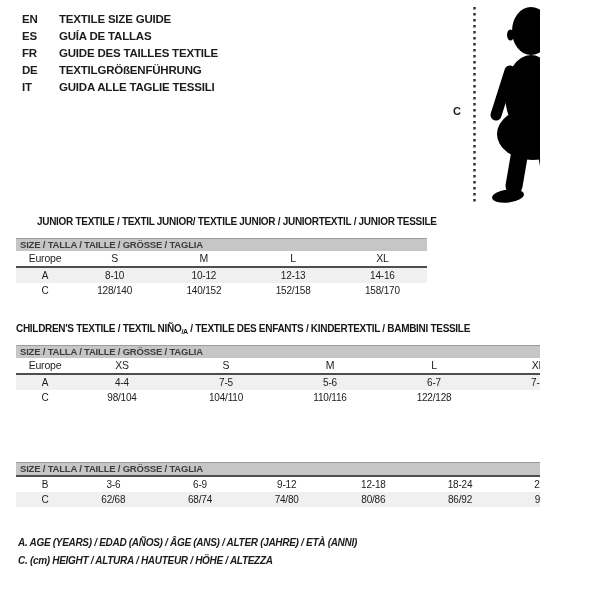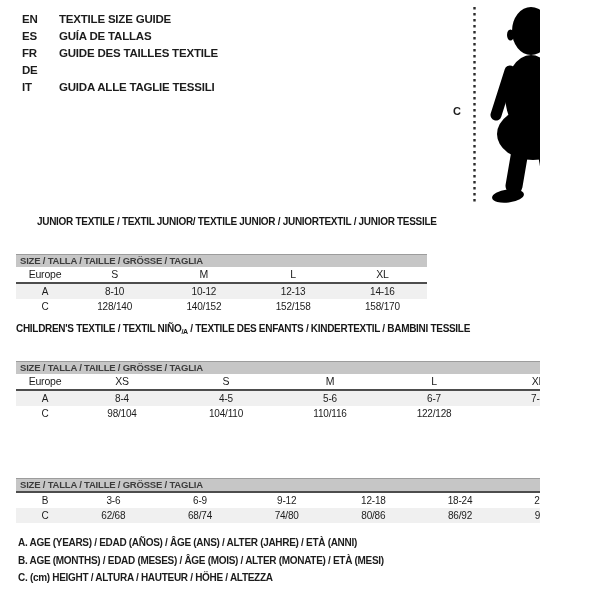--- a/index.html
+++ b/index.html
@@ -21,21 +21,21 @@
 
   
   .sec-title { position:absolute; font-weight:bold; font-size:10px; letter-spacing:-0.3px; white-space:nowrap; color:#171717; }
   .sec-title div { line-height:15px; }
   .s1-title { left:0; top:216px;margin-left:37px; }
   .s2-title { left:16px; top:323px; }
   .s3-title { left:16px; top:424px; }
   .sub { font-size:7px; vertical-align:-2px; }
 
   
-  .table { position:absolute; font-size:10px; letter-spacing:-0.2px;margin-top:16px; }
+  .table { position:absolute; font-size:10px; letter-spacing:-0.2px; }
   .t1 { left:16px; top:238px; width:411px; }
   .t2 { left:16px; top:345px; width:574px; }
   .t3 { left:16px; top:462px; width:574px; }
 
   .band {
     height:13px; line-height:12px; background:#c6c6c6; border-top:1px solid #9c9c9c;
     padding-left:4px; font-weight:bold; font-size:9.5px; color:#3c3c3c; white-space:nowrap;
   }
   .t3 .band { border-bottom:2px solid #4d4d4d; height:15px; }
 
@@ -43,21 +43,21 @@
   .t-4col .row { grid-template-columns:54px repeat(4,1fr); }
   .t-5col .row { grid-template-columns:54px repeat(5,1fr); }
   .t-6col .row { grid-template-columns:54px repeat(6,1fr); }
   .europe-row { height:17px; line-height:15px; border-bottom:2px solid #4d4d4d; font-size:10.5px; }
   .data-row { height:15px; line-height:15px; }
   .shaded { background:#f0f0f0; }
   .cell { text-align:center; }
   .cell.label { text-align:center; padding-left:4px; }
 
   
-  .footnotes { position:absolute; left:18px; top:534px; font-weight:bold; font-size:10px; letter-spacing:-0.3px; }
+  .footnotes { position:absolute; left:18px; top:534px; font-weight:bold; font-size:10px; letter-spacing:-0.3px;font-style:italic; }
   .footnotes div { height:17.5px; line-height:17.5px; white-space:nowrap; }
 </style>
 </head>
 <body>
 
 <div class="page">
 
   <div class="lang-list">
     <div class="lang-row">
       <span class="lang-code">EN</span>
@@ -66,20 +66,21 @@
     <div class="lang-row">
       <span class="lang-code">ES</span>
       <span>GUÍA DE TALLAS</span>
     </div>
     <div class="lang-row">
       <span class="lang-code">FR</span>
       <span>GUIDE DES TAILLES TEXTILE</span>
     </div>
     <div class="lang-row">
       <span class="lang-code">DE</span>
+      <span>TEXTILGRÖßENFÜHRUNG</span>
     </div>
     <div class="lang-row">
       <span class="lang-code">IT</span>
       <span>GUIDA ALLE TAGLIE TESSILI</span>
     </div>
   </div>
 
   <div class="figure">
     <span class="figure-label">C</span>
     <svg width="156" height="212" viewBox="0 0 156 212">
@@ -134,22 +135,22 @@
     <div class="row europe-row">
       <div class="cell label">Europe</div>
       <div class="cell">XS</div>
       <div class="cell">S</div>
       <div class="cell">M</div>
       <div class="cell">L</div>
       <div class="cell">XL</div>
     </div>
     <div class="row data-row shaded">
       <div class="cell label">A</div>
-      <div class="cell">8-4</div>
-      <div class="cell">4-5</div>
+      <div class="cell">4-4</div>
+      <div class="cell">7-5</div>
       <div class="cell">5-6</div>
       <div class="cell">6-7</div>
       <div class="cell">7-8</div>
     </div>
     <div class="row data-row">
       <div class="cell label">C</div>
       <div class="cell">98/104</div>
       <div class="cell">104/110</div>
       <div class="cell">110/116</div>
       <div class="cell">122/128</div>
@@ -173,17 +174,16 @@
       <div class="cell">68/74</div>
       <div class="cell">74/80</div>
       <div class="cell">80/86</div>
       <div class="cell">86/92</div>
       <div class="cell">92/98</div>
     </div>
   </div>
 
   <div class="footnotes">
     <div>A. AGE (YEARS) / EDAD (AÑOS) / ÂGE (ANS) / ALTER (JAHRE) / ETÀ (ANNI)</div>
-    <div>B. AGE (MONTHS) / EDAD (MESES) / ÂGE (MOIS) / ALTER (MONATE) / ETÀ (MESI)</div>
     <div>C. (cm) HEIGHT / ALTURA / HAUTEUR / HÖHE / ALTEZZA</div>
   </div>
 
 </div>
 
 </body></html>

